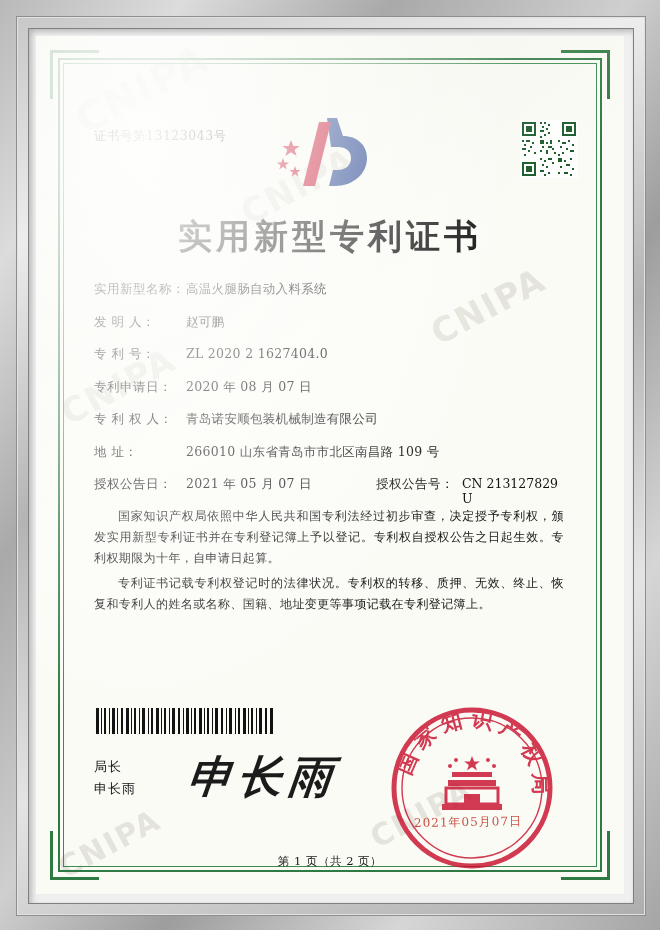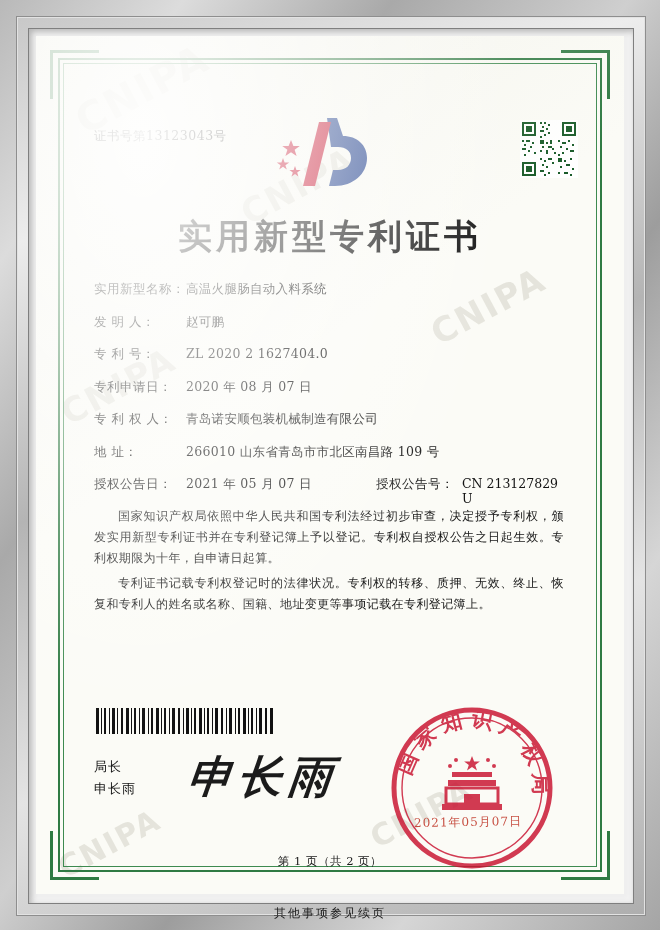--- a/index.html
+++ b/index.html
@@ -481,14 +481,13 @@
             <textPath href="#sealArc" startOffset="6%">国家知识产权局</textPath>
           </text>
         </g>
       </svg>
     </div>
     <div class="seal-date">2021年05月07日</div>
 
     <div class="page-no">第 1 页（共 2 页）</div>
   </div>
 
-  <div class="footnote">其他事项参见续页</div>
 </div>
 
 </body></html>

